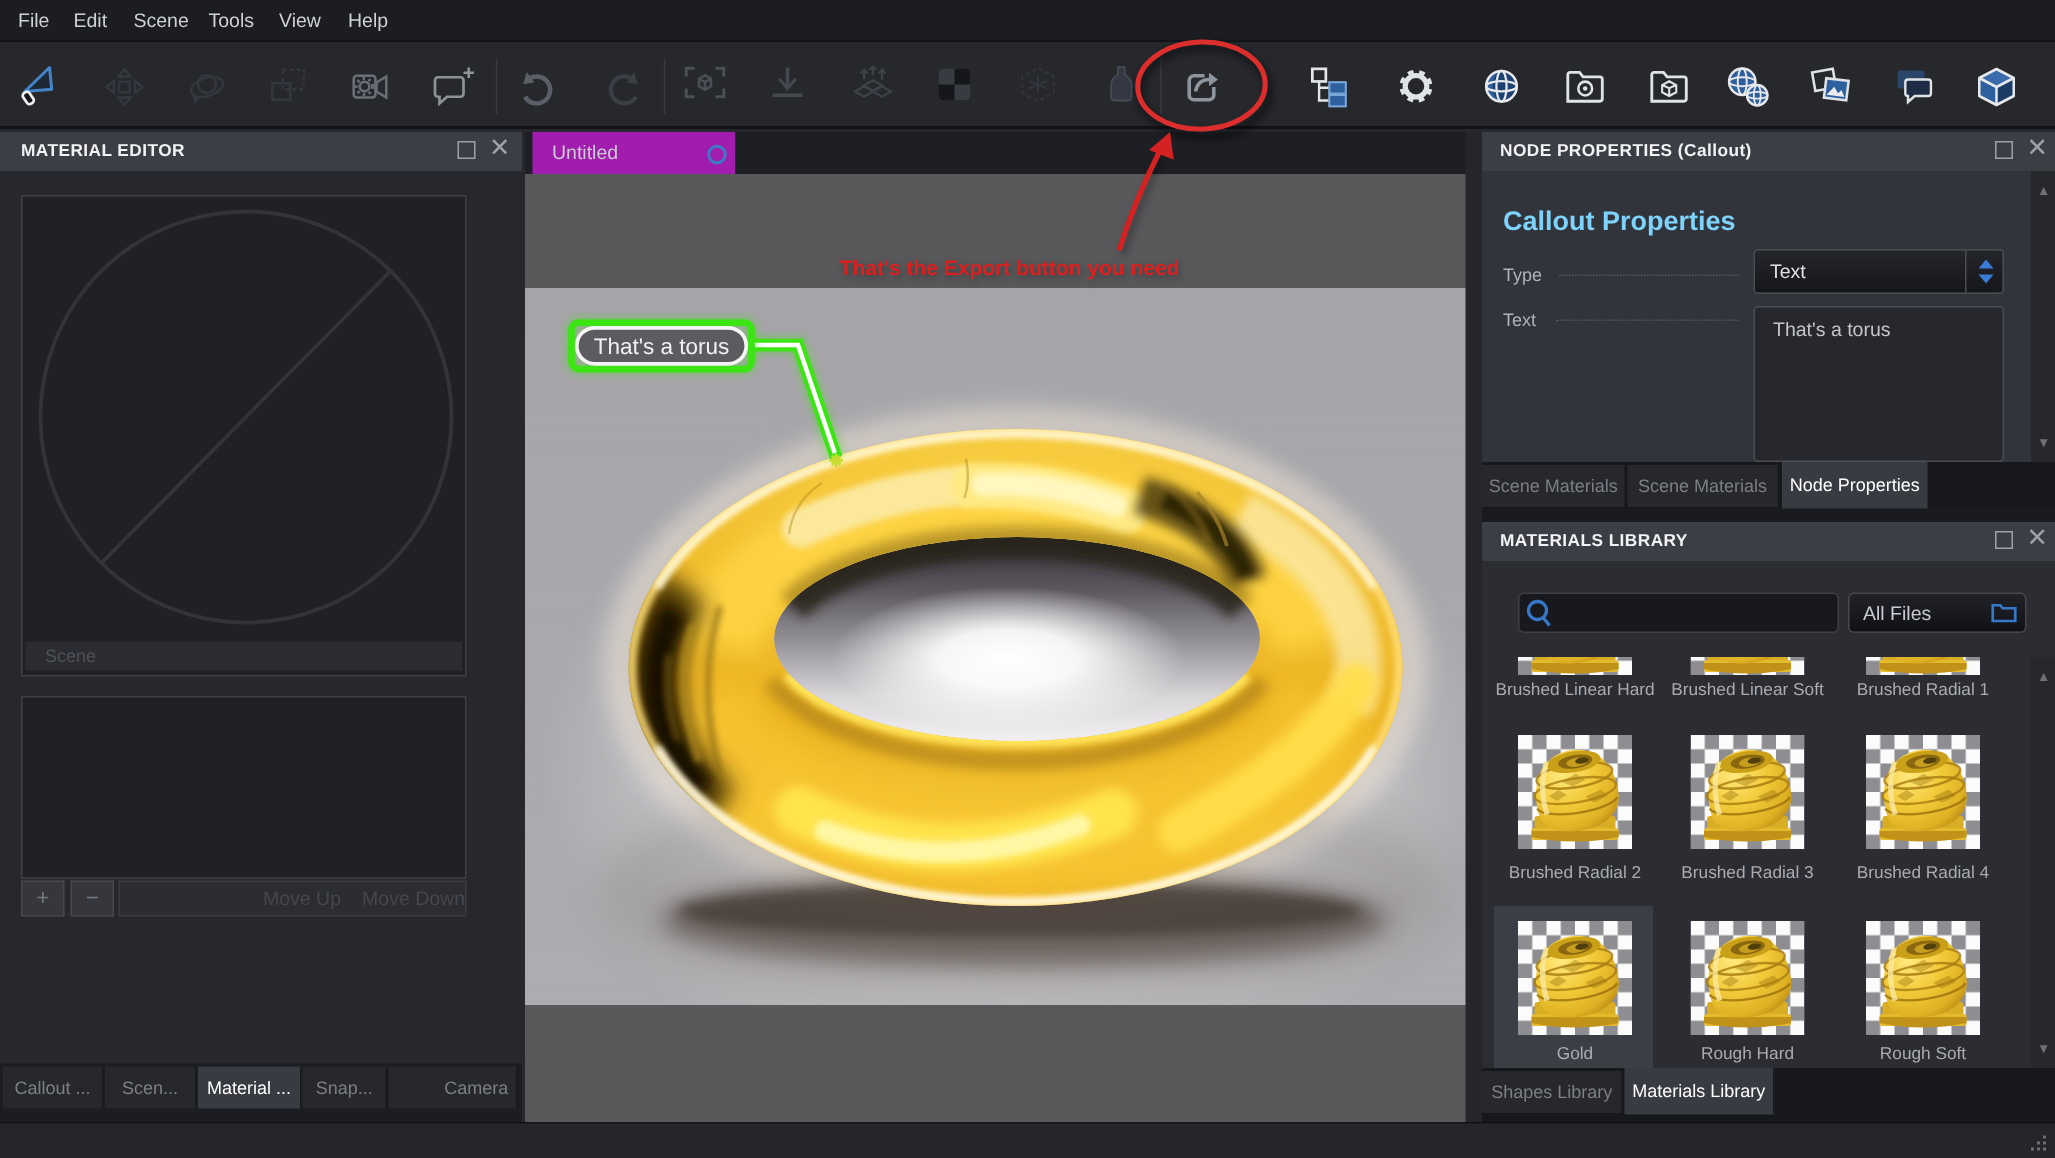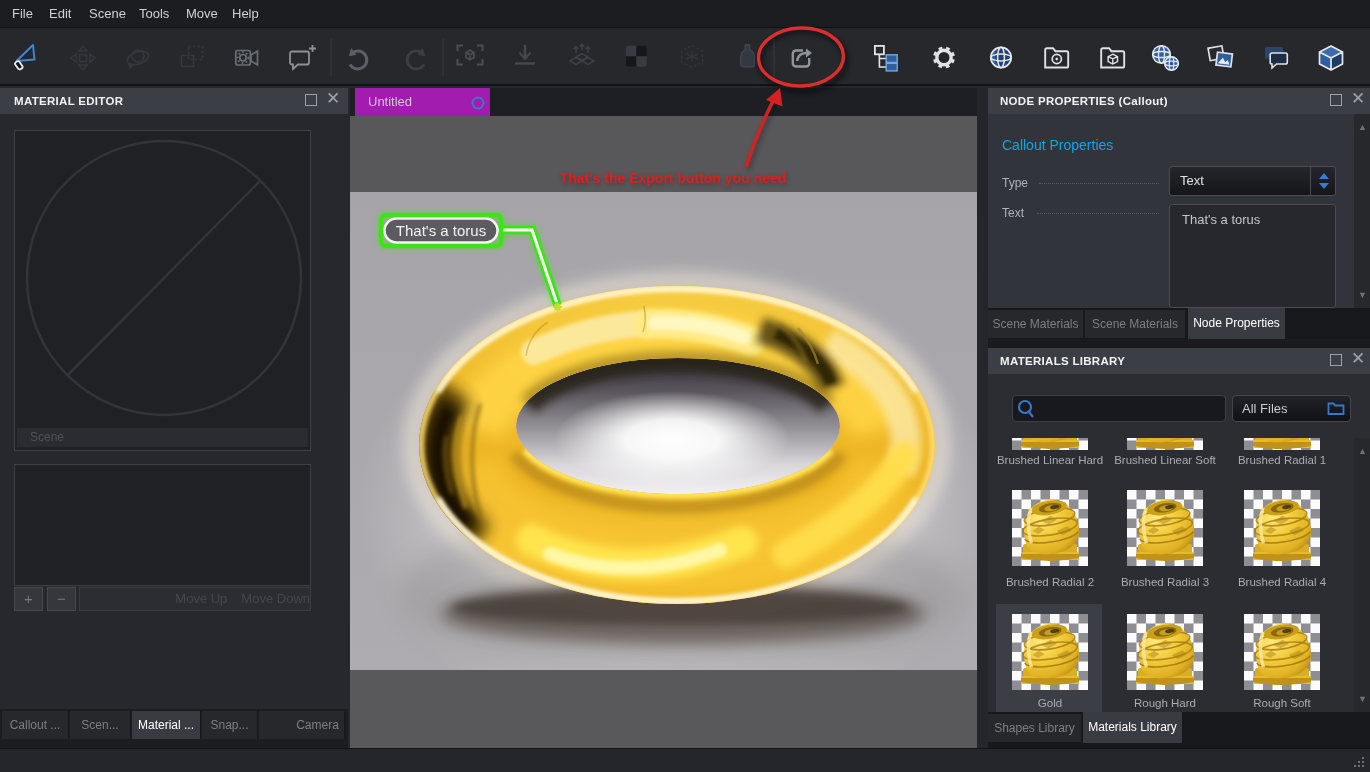--- a/index.html
+++ b/index.html
@@ -56,21 +56,21 @@
         </g>
       </g>
     </defs>
   </svg>
 
   <div class="abs" style="left:0;top:0;width:1370px;height:28px;background:#1b1d21;border-bottom:1px solid #101114;">
     <div class="menuitem" style="left:12px;">File</div>
     <div class="menuitem" style="left:49px;">Edit</div>
     <div class="menuitem" style="left:89px;">Scene</div>
     <div class="menuitem" style="left:139px;">Tools</div>
-    <div class="menuitem" style="left:186px;">Move</div>
+    <div class="menuitem" style="left:186px;">View</div>
     <div class="menuitem" style="left:232px;">Help</div>
   </div>
 
   <div id="toolbar" class="abs" style="left:0;top:29px;width:1370px;height:57px;background:#26282c;border-bottom:2px solid #121317;">
     <svg width="1370" height="57" viewBox="0 0 1370 57">
 
       <g stroke="#393b40" stroke-width="1">
         <line x1="331" y1="10" x2="331" y2="47"></line>
           <line x1="443" y1="10" x2="443" y2="47"></line>
         <line x1="774" y1="10" x2="774" y2="47"></line>
@@ -387,21 +387,21 @@
         </g>
       </svg>
     </div>
   </div>
 
   <div class="abs" style="left:988px;top:88px;width:382px;height:260px;background:#1a1b1f;">
     <div class="hdr" style="left:0;top:0;width:384px;padding-left:12px;">NODE PROPERTIES (Callout)</div>
     <div class="hico" style="left:342px;top:6px;width:12px;height:12px;border:1.5px solid #9ea1a7;"></div>
     <div class="hico" style="left:363px;font-size:17px;top:4px;">✕</div>
     <div class="abs" style="left:0;top:26px;width:366px;height:194px;background:#32343b;">
-      <div class="abs" style="left:14px;top:23px;color:#0ea5e9;font-size:14px;font-weight:normal;">Callout Properties</div>
+      <div class="abs" style="left:14px;top:23px;color:#7dd3fc;font-size:18px;font-weight:bold;">Callout Properties</div>
       <div class="abs" style="left:14px;top:62px;color:#b0b2b8;font-size:12px;">Type</div>
       <div class="abs" style="left:51px;top:69px;width:120px;border-top:1px dotted #55575d;"></div>
       <div class="abs" style="left:181px;top:52px;width:167px;height:30px;background:linear-gradient(#24262c,#141619);border:1px solid #4b4d53;border-radius:3px;">
         <span style="color:#dfe1e4;font-size:13px;line-height:28px;margin-left:10px;">Text</span>
         <div class="abs" style="left:140px;top:0;width:26px;height:28px;border-left:1px solid #4b4d53;">
           <svg width="26" height="28" viewBox="0 0 26 28">
             <path d="M13,6 L18,12 L8,12 Z" fill="#3a7bd5"></path>
             <path d="M13,22 L18,16 L8,16 Z" fill="#3a7bd5"></path>
           </svg>
         </div>

